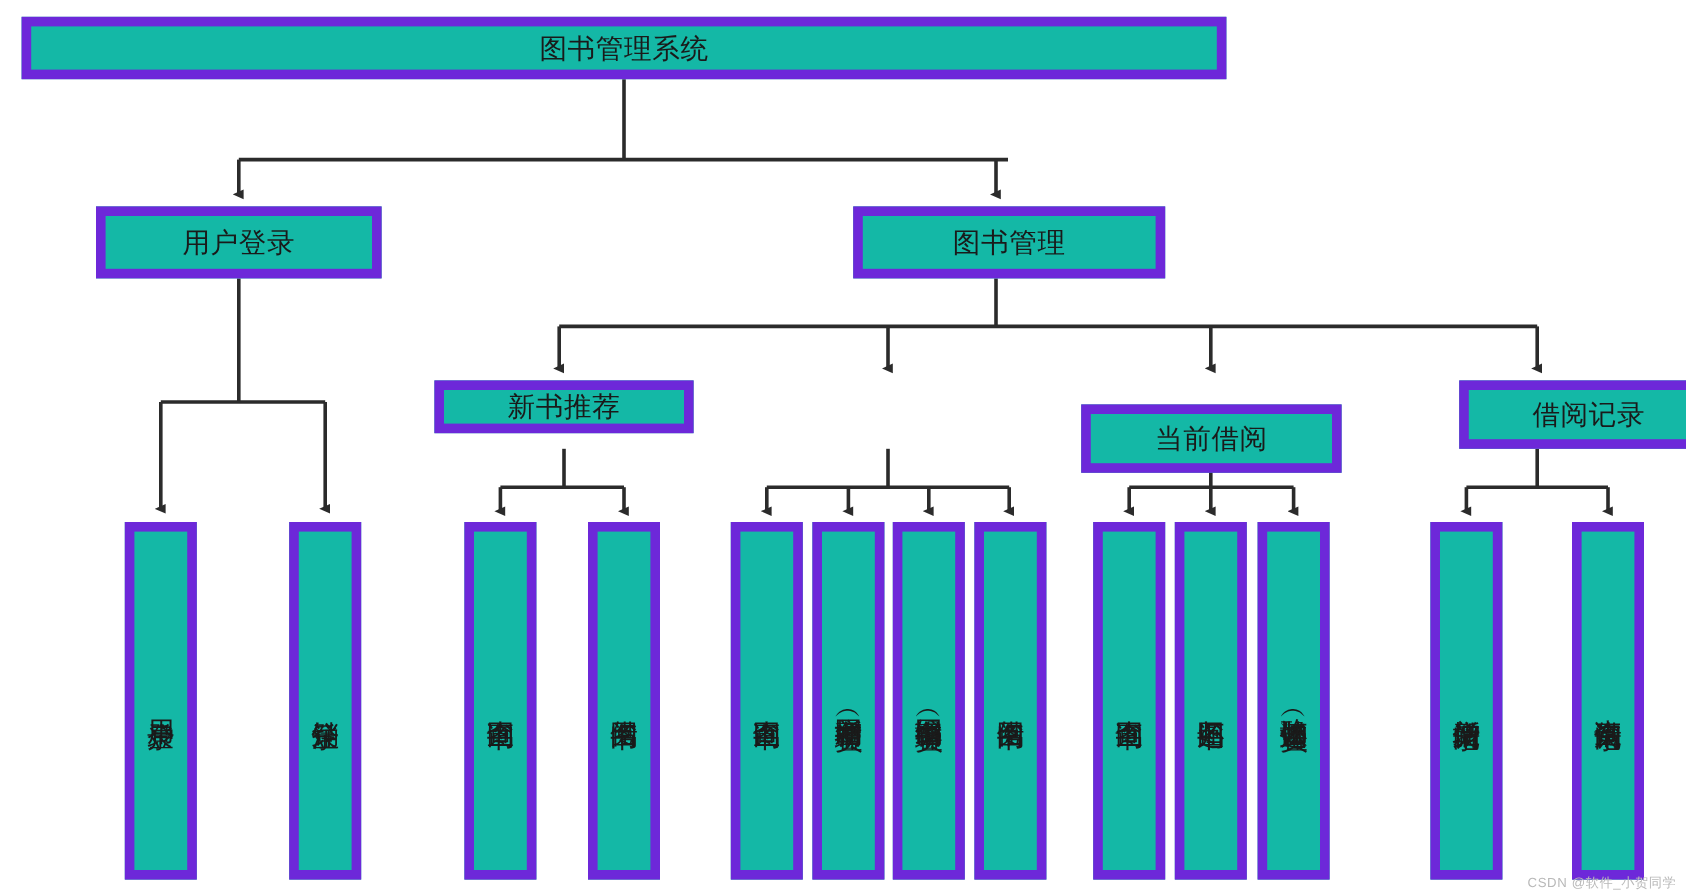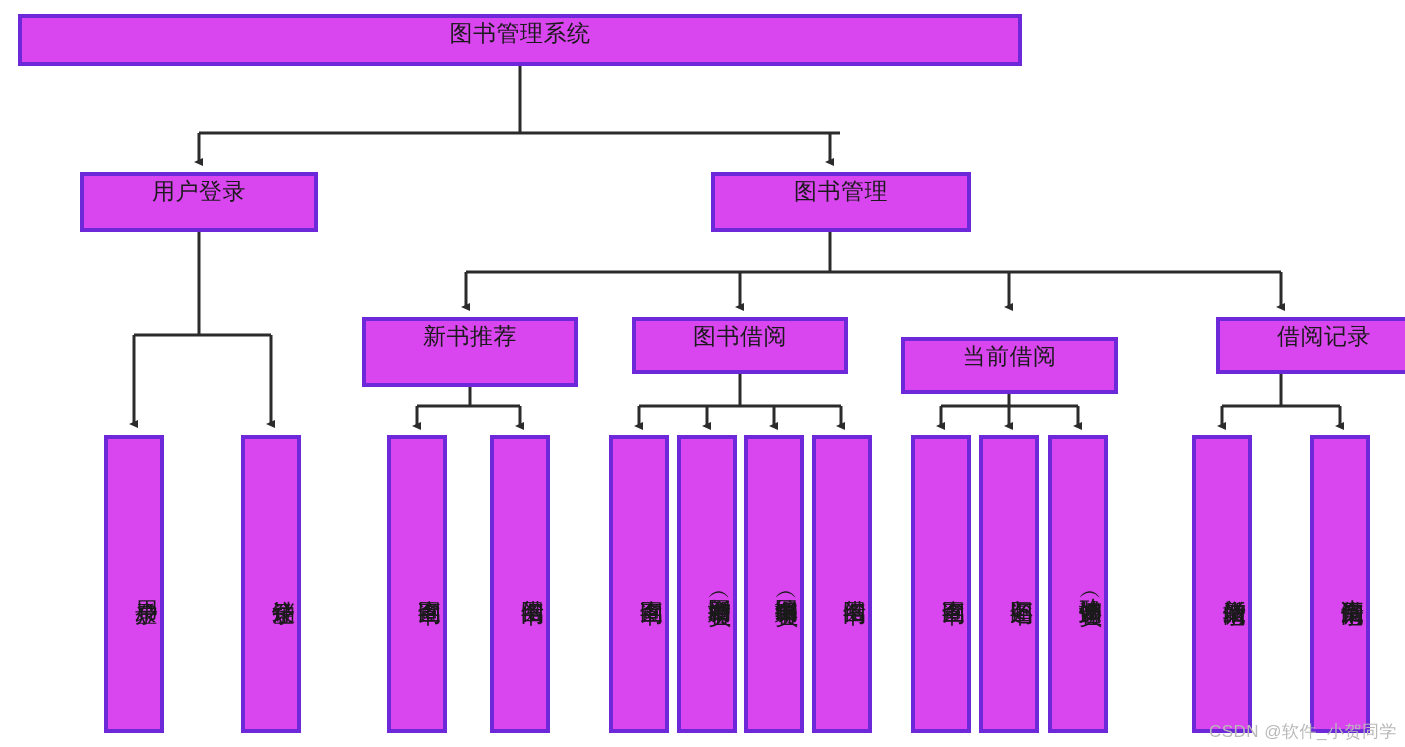--- a/index.html
+++ b/index.html
@@ -21,24 +21,24 @@
     position: absolute;
     left: 0;
     top: 0;
     width: 1405px;
     height: 747px;
     pointer-events: none;
   }
   .node {
     position: absolute;
     box-sizing: border-box;
-    border: 4px solid #6d28d9;
-    background: #d946ef;
+    border: 8px solid #6d28d9;
+    background: #14b8a6;
     display: flex;
-    align-items: flex-start;
+    align-items: center;
     justify-content: center;
     text-align: center;
     color: #1a1a1a;
   }
   .node.horiz {
     font-size: 23px;
     letter-spacing: 0.5px;
   }
   .node.vert {
     writing-mode: vertical-rl;
@@ -51,21 +51,21 @@
   .node.vert .vtext {
     writing-mode: vertical-rl;
     text-orientation: upright;
     white-space: normal;
     max-height: 100%;
   }
   .watermark {
     position: absolute;
     right: 8px;
     bottom: 4px;
-    font-size: 17px;
+    font-size: 11px;
     color: #b9b9b9;
     white-space: nowrap;
     letter-spacing: 0.5px;
   }
 </style>
 </head>
 <body>
 
 <div id="canvas">
 
@@ -123,25 +123,22 @@
     <span>图书管理系统</span>
   </div>
 
   <div class="node horiz" style="left:80px; top:172px; width:238px; height:60px;">
     <span>用户登录</span>
   </div>
   <div class="node horiz" style="left:711px; top:172px; width:260px; height:60px;">
     <span>图书管理</span>
   </div>
 
-  <div class="node horiz" style="left:362px; top:317px; width:216px; height:70px;">
+  <div class="node horiz" style="left:362px; top:317px; width:216px; height:44px;">
     <span>新书推荐</span>
-  </div>
-  <div class="node horiz" style="left:632px; top:317px; width:216px; height:57px;">
-    <span>图书借阅</span>
   </div>
   <div class="node horiz" style="left:901px; top:317px; width:217px; height:57px;margin-top:20px;">
     <span>当前借阅</span>
   </div>
   <div class="node horiz" style="left:1172px; top:317px; width:216px; height:57px;margin-left:44px;">
     <span>借阅记录</span>
   </div>
 
   <div class="node vert" style="left:104px; top:435px; width:60px; height:298px;">
     <span class="vtext">用户登录</span>

